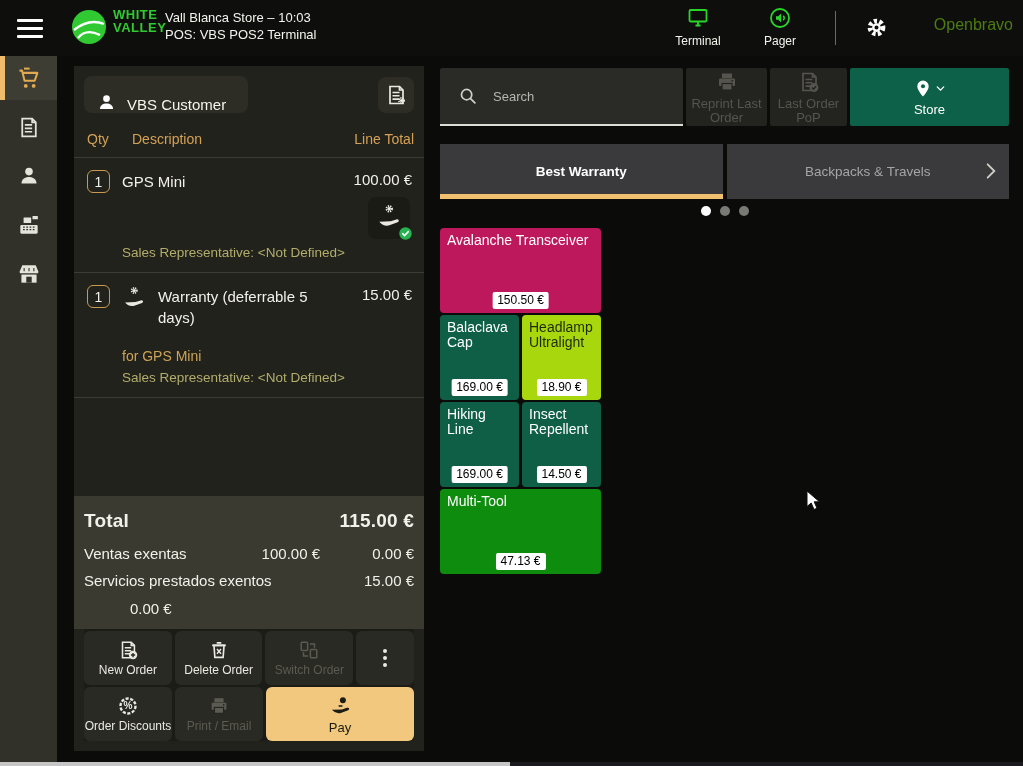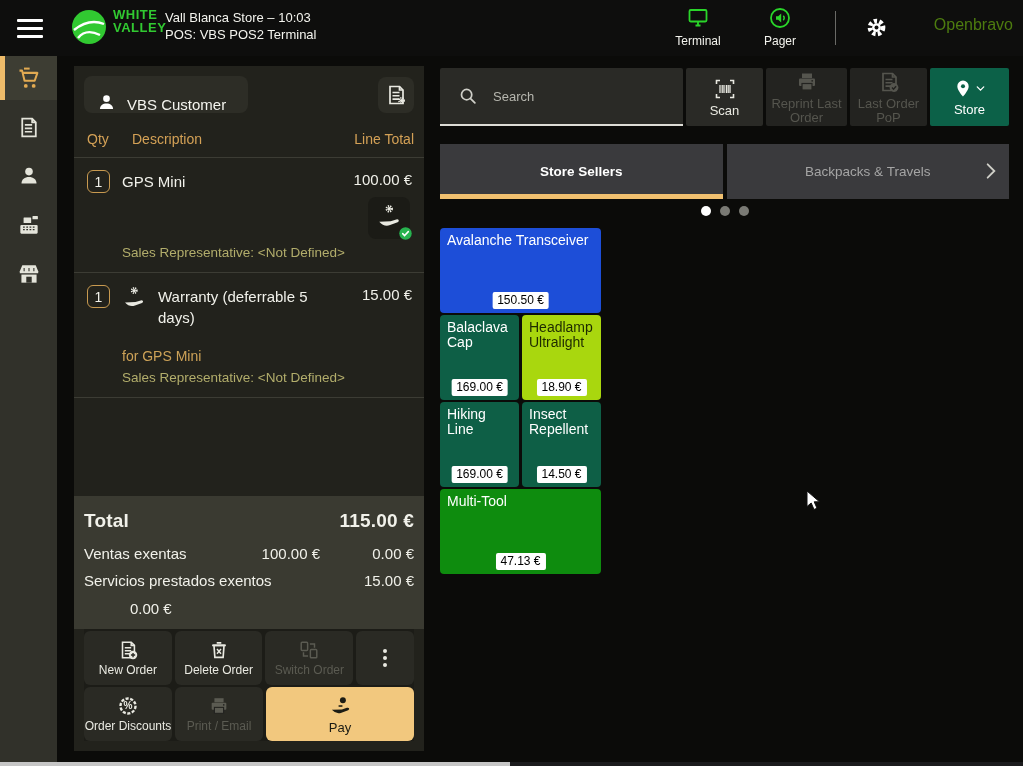--- a/index.html
+++ b/index.html
@@ -437,26 +437,20 @@
 
 <div class="catalog">
 
   <div class="cat-toolbar">
     <div class="search-box">
       <svg width="22" height="22" viewBox="0 0 24 24" color="#cfcfc8">
           <use href="#i-magnifier"></use>
         </svg>
       <input type="text" placeholder="Search" style="">
     </div>
-    <div class="cat-btn w77">
-      <svg width="24" height="24" viewBox="0 0 24 24" color="#e9e9e1">
-          <use href="#i-barcode"></use>
-        </svg>
-      <span>Scan</span>
-    </div>
     <div class="cat-btn w81 disabled">
       <svg width="24" height="24" viewBox="0 0 24 24" color="#55554e">
           <use href="#i-printer"></use>
         </svg>
       <span>Reprint Last Order</span>
     </div>
     <div class="cat-btn w77 disabled">
       <svg width="24" height="24" viewBox="0 0 24 24" color="#55554e">
         <use href="#i-journal"></use>
         <circle cx="17" cy="17.5" r="4.4" fill="#55554e"></circle>
@@ -472,40 +466,40 @@
         <svg width="13" height="13" viewBox="0 0 24 24" color="#fff">
             <use href="#i-chev-down"></use>
           </svg>
       </div>
       <span>Store</span>
     </div>
   </div>
 
   <div class="cat-tabs">
     <div class="cat-tab active">
-      <span>Store Sellers</span>
+      <span>Best Warranty</span>
     </div>
     <div class="cat-tab">
       <span>Backpacks &amp; Travels</span>
       <div class="tab-chevron">
         <svg width="20" height="20" viewBox="0 0 24 24" color="#cfcfc8">
             <use href="#i-chev-right"></use>
           </svg>
       </div>
     </div>
   </div>
 
   <div class="cat-dots">
     <i class="on"></i>
     <i></i>
     <i></i>
   </div>
 
   <div class="prod-grid">
-    <div class="tile full" style="background: #1d4ed8; color: rgb(255, 255, 255);">
+    <div class="tile full" style="background: #be185d; color: rgb(255, 255, 255);">
       <div>Avalanche Transceiver</div>
       <div class="tile-price">150.50 €</div>
     </div>
     <div class="tile" style="background: rgb(14, 95, 70); color: rgb(255, 255, 255);">
       <div>Balaclava Cap</div>
       <div class="tile-price">169.00 €</div>
     </div>
     <div class="tile" style="background: rgb(169, 215, 14); color: rgb(30, 43, 0);">
       <div>Headlamp Ultralight</div>
       <div class="tile-price">18.90 €</div>

